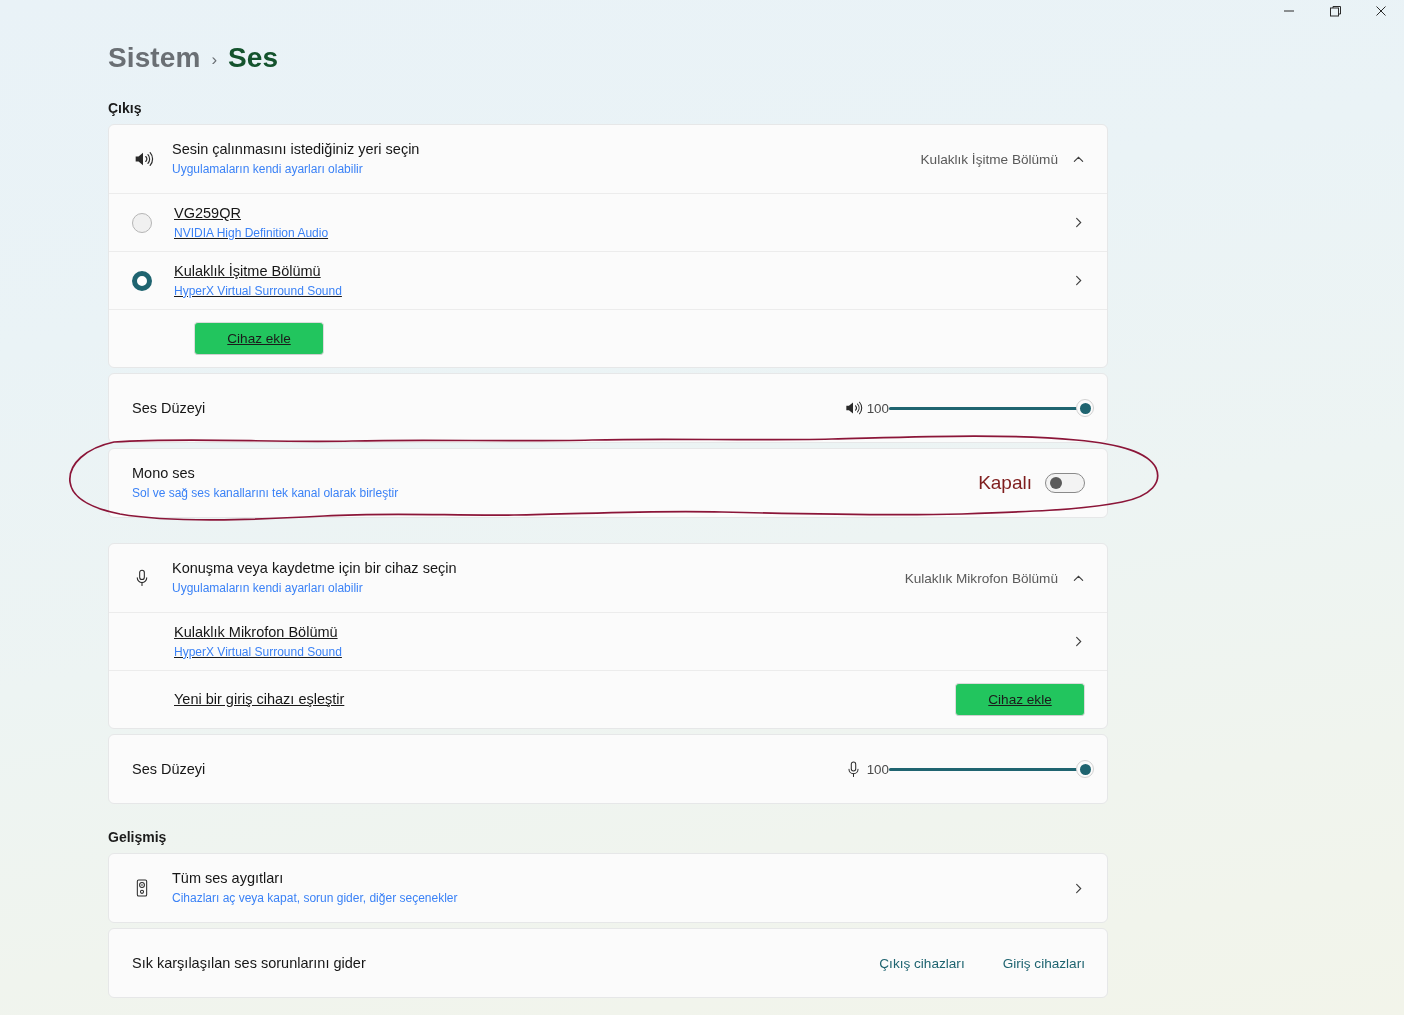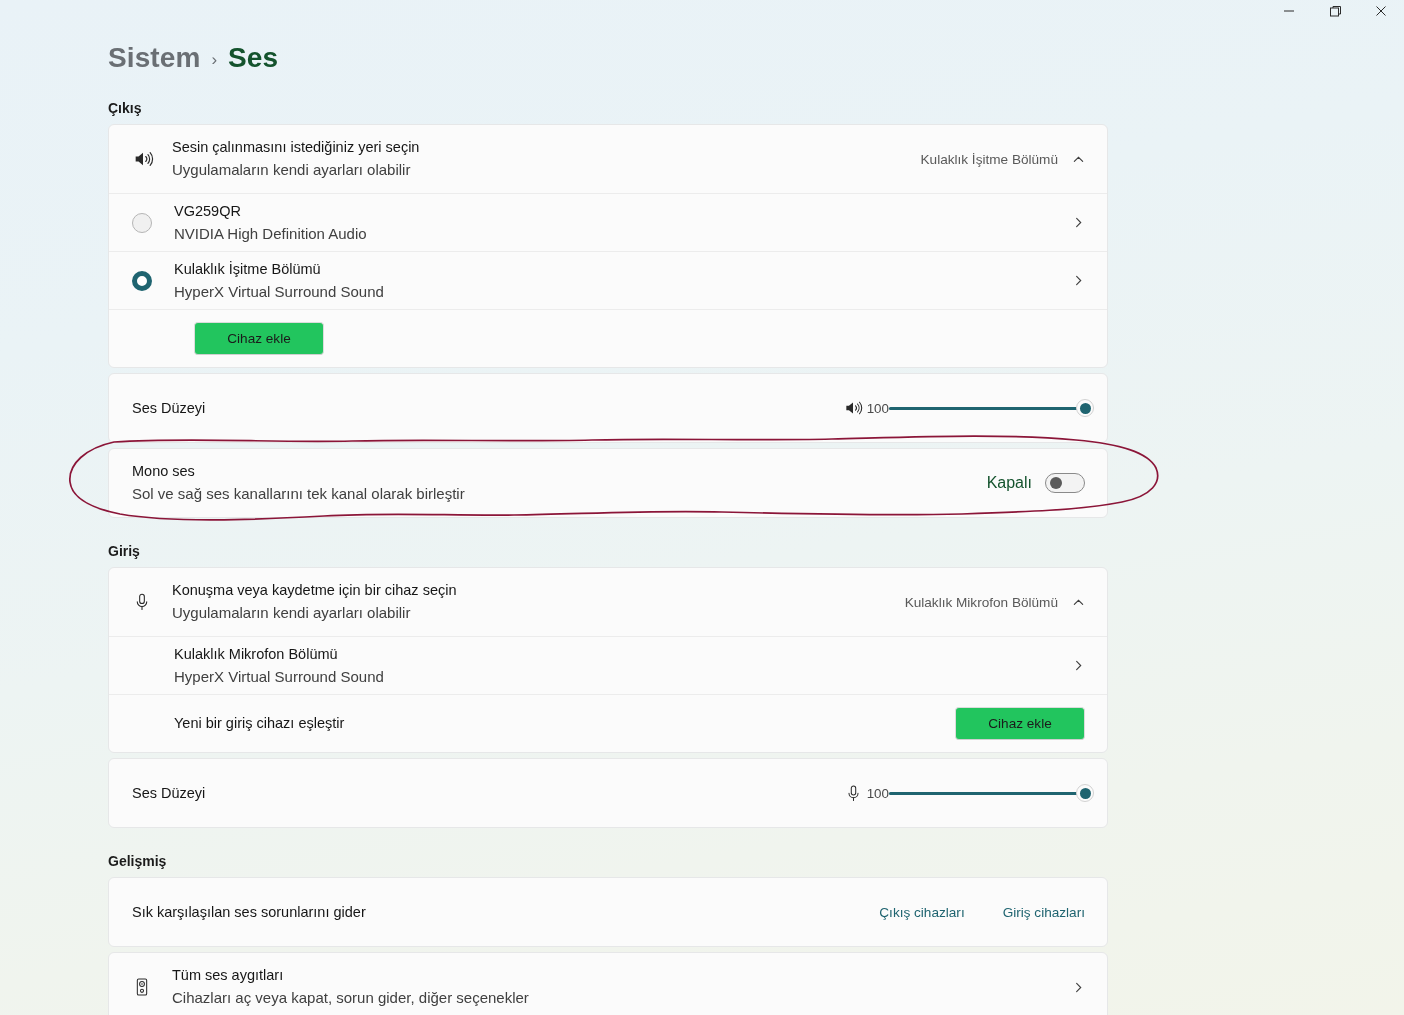--- a/index.html
+++ b/index.html
@@ -113,22 +113,22 @@
   }
   .row-ico svg { display: block; }
 
   .row-text { flex: 1 1 auto; min-width: 0; }
   .row-title {
     font-size: 14.5px;
     color: #161616;
     line-height: 1.3;
   }
   .row-sub {
-    font-size: 15px;
-    color: #404040;
+    font-size: 12px;
+    color: #3b82f6;
     margin-top: 3px;
     line-height: 1.3;
   }
 
   .row-right {
     display: flex;
     align-items: center;
     gap: 14px;
     flex: 0 0 auto;
     margin-left: 20px;
@@ -138,21 +138,21 @@
     color: #595959;
   }
   .chev {
     color: #3d3d3d;
     display: flex;
     align-items: center;
   }
   .chev svg { display: block; }
 
   
-  .row.device { padding-left: 23px; min-height: 58px; }
+  .row.device { padding-left: 23px; min-height: 58px; text-decoration: underline; }
   .radio-wrap {
     width: 42px;
     flex: 0 0 42px;
     display: flex;
     align-items: center;
   }
   .radio {
     width: 20px; height: 20px;
     border-radius: 50%;
     border: 1.4px solid #b5b5b5;
@@ -223,21 +223,21 @@
   }
   .slider-thumb::after {
     content: "";
     width: 11px; height: 11px;
     border-radius: 50%;
     background: #1f6470;
   }
 
   
   .toggle-group { display: flex; align-items: center; gap: 13px; }
-  .toggle-label { font-size: 16px; color: #14532d; }
+  .toggle-label { font-size: 19px; color: #7f1d1d; }
   .toggle {
     width: 40px; height: 20px;
     border-radius: 10px;
     border: 1px solid #8a8a8a;
     background: #f3f3f3;
     position: relative;
   }
   .toggle-knob {
     position: absolute;
     top: 50%;
@@ -412,21 +412,20 @@
             </span>
           </div>
         </div>
       </div>
     </div>
 
   </div>
 
   <div class="spacer-lg"></div>
 
-  <div class="section-head">Giriş</div>
 
   <div class="cards">
 
     <div class="card">
 
       <div class="row">
         <div class="row-ico">
           <svg width="20" height="20" viewBox="0 0 24 24" fill="none" stroke="currentColor" stroke-width="1.3" stroke-linecap="round" stroke-linejoin="round">
             <rect x="9.2" y="2.6" width="5.6" height="11.2" rx="2.8"></rect>
             <path d="M6.3 11.6a5.7 5.7 0 0 0 11.4 0"></path>
@@ -502,52 +501,52 @@
   </div>
 
   <div class="spacer-lg"></div>
 
   <div class="section-head">Gelişmiş</div>
 
   <div class="cards">
 
     <div class="card">
       <div class="row">
-        <div class="row-text">
-          <div class="row-title">Sık karşılaşılan ses sorunlarını gider</div>
-        </div>
-        <div class="row-right">
-          <div class="links">
-            <a class="link" href="#" style="color: rgb(31, 100, 112);">Çıkış cihazları</a>
-            <a class="link" href="#" style="color: rgb(31, 100, 112);">Giriş cihazları</a>
-          </div>
-        </div>
-      </div>
-    </div>
-
-    <div class="card">
-      <div class="row">
         <div class="row-ico">
           <svg width="20" height="20" viewBox="0 0 24 24" fill="none" stroke="currentColor" stroke-width="1.25" stroke-linecap="round" stroke-linejoin="round">
             <rect x="6.4" y="2.4" width="11.2" height="19.2" rx="1.6"></rect>
             <circle cx="12" cy="8.4" r="2.9"></circle>
             <circle cx="12" cy="8.4" r=".95" fill="currentColor" stroke="none"></circle>
             <circle cx="12" cy="16.6" r="1.85"></circle>
           </svg>
         </div>
         <div class="row-text">
           <div class="row-title">Tüm ses aygıtları</div>
           <div class="row-sub">Cihazları aç veya kapat, sorun gider, diğer seçenekler</div>
         </div>
         <div class="row-right">
           <span class="chev">
             <svg width="13" height="13" viewBox="0 0 14 14" fill="none" stroke="currentColor" stroke-width="1.2" stroke-linecap="round">
                 <path d="M5 2.5L9.4 7 5 11.5"></path>
               </svg>
           </span>
+        </div>
+      </div>
+    </div>
+
+    <div class="card">
+      <div class="row">
+        <div class="row-text">
+          <div class="row-title">Sık karşılaşılan ses sorunlarını gider</div>
+        </div>
+        <div class="row-right">
+          <div class="links">
+            <a class="link" href="#" style="color: rgb(31, 100, 112);">Çıkış cihazları</a>
+            <a class="link" href="#" style="color: rgb(31, 100, 112);">Giriş cihazları</a>
+          </div>
         </div>
       </div>
     </div>
 
   </div>
 
 </div>
 
 <div class="annotation">
   <svg width="1110" height="100" viewBox="0 0 1110 100" fill="none">

